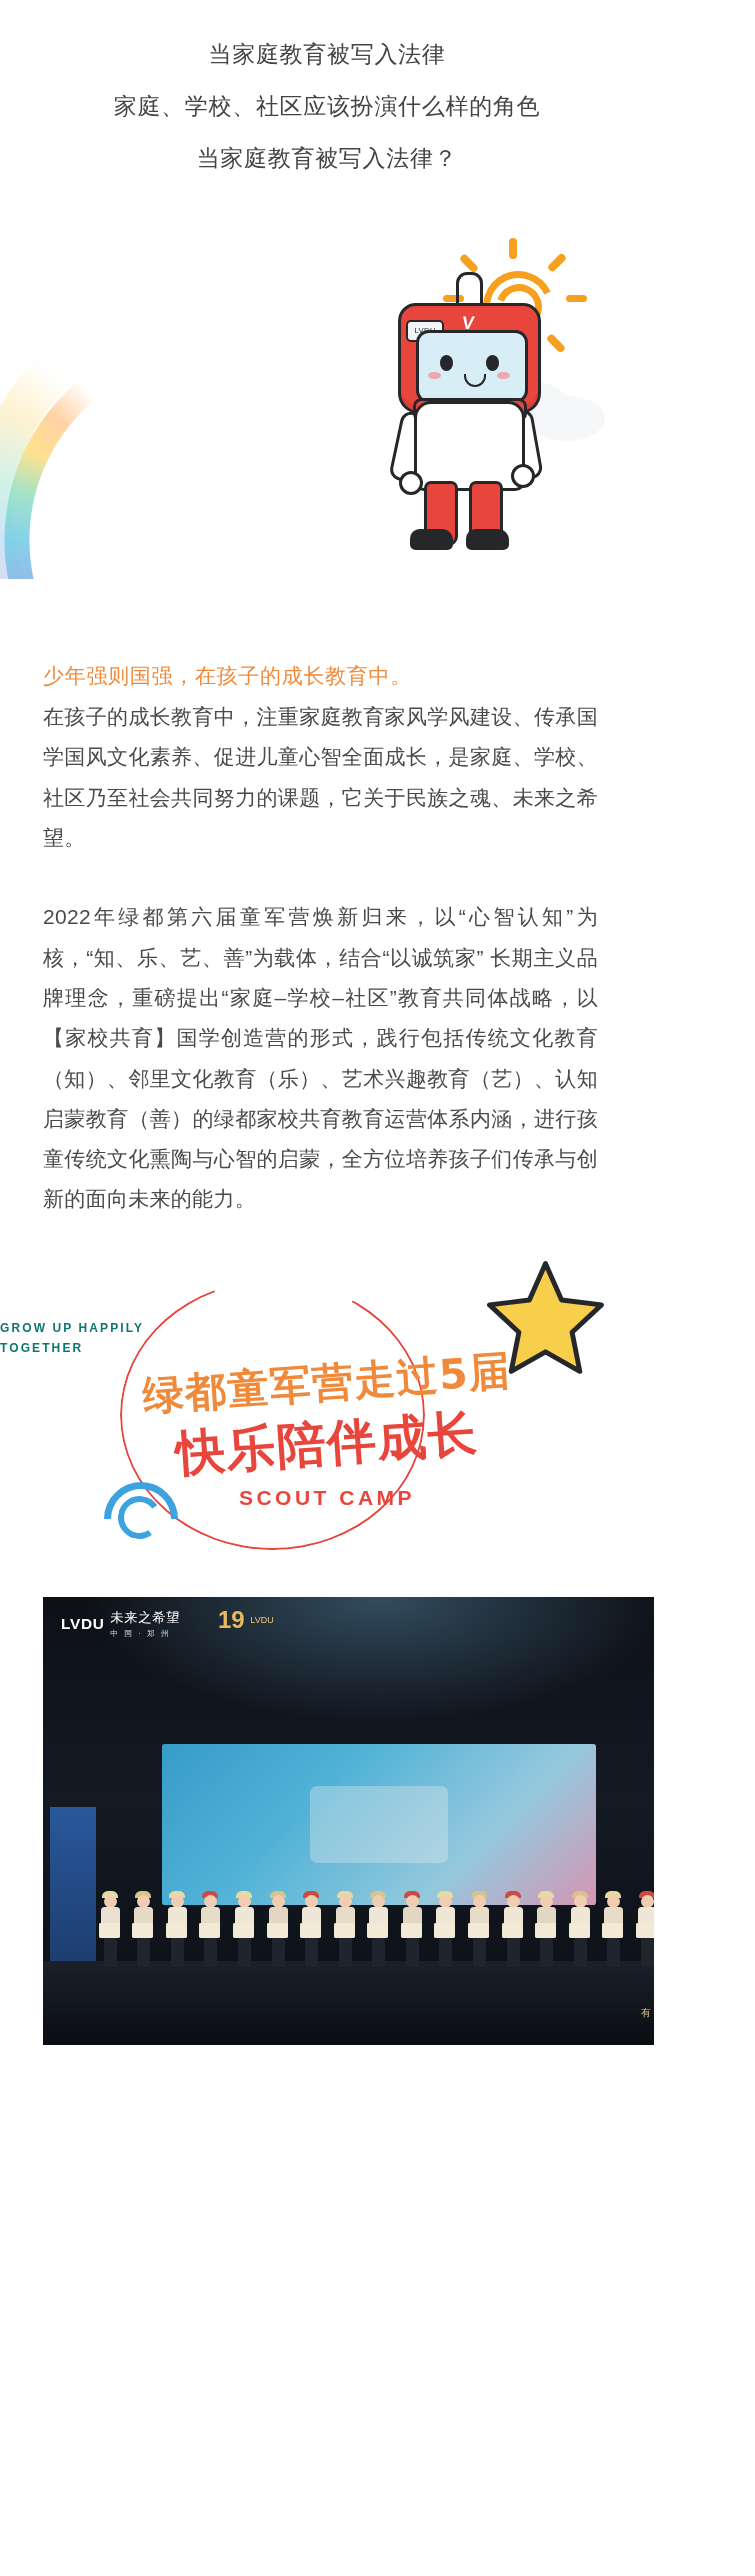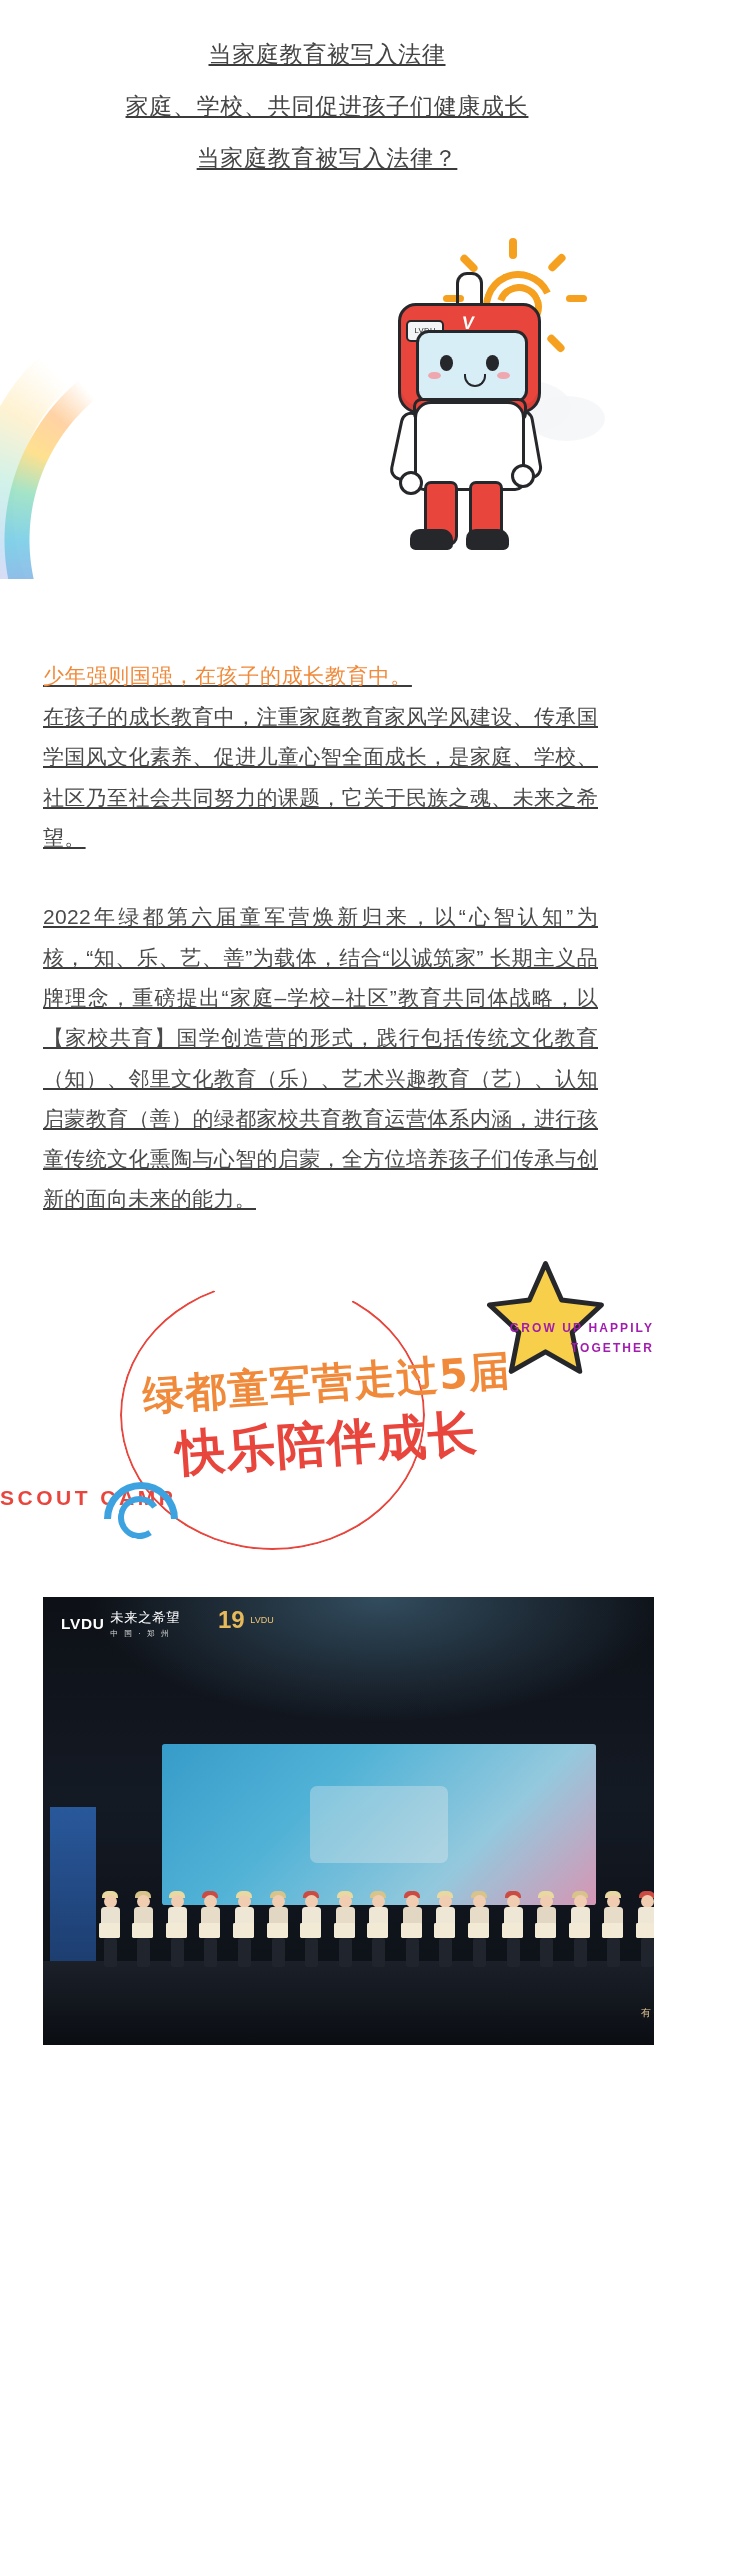--- a/index.html
+++ b/index.html
@@ -12,21 +12,20 @@
     font-family: "Liberation Sans", sans-serif;
     color: #3b3b3b;
     -webkit-font-smoothing: antialiased;
   }
   .page {
     width: 654px;
     min-height: 2576px;
     position: relative;
     background: #ffffff;
     overflow: hidden;
-    text-decoration: underline;
   }
 
   
   .headline {
     padding: 39px 0 7px 0;
     text-align: center;
   }
   .headline p {
     margin: 0 0 21px 0;
     font-size: 23px;
@@ -337,26 +336,26 @@
     top: 29px;
     width: 301px;
     height: 266px;
     border: 2.8px solid #e8453c;
     border-radius: 50%;
     -webkit-mask: conic-gradient(from 35deg, #000 0 300deg, transparent 300deg 360deg);
             mask: conic-gradient(from 35deg, #000 0 300deg, transparent 300deg 360deg);
   }
   .logo-en-top {
     position: absolute;
-    left: 0; right: 0;
+    left: 0; right: 12px;
     top: 67px;
-    text-align: right;
+    text-align: left;
     font-size: 12px;
     letter-spacing: 2.1px;
-    color: #a21caf;
+    color: #0f766e;
     line-height: 1.7;
     font-weight: bold;
   }
   .logo-cn1 {
     position: absolute;
     left: 0; right: 0;
     top: 105px;
     text-align: center;
     font-size: 41px;
     font-weight: bold;
@@ -374,21 +373,21 @@
     font-weight: bold;
     color: #e8453c;
     letter-spacing: 1.4px;
     transform: rotate(-4deg);
     font-family: "DejaVu Sans", sans-serif;
   }
   .logo-en-bottom {
     position: absolute;
     left: 0; right: 0;
     top: 235px;
-    text-align: left;
+    text-align: center;
     font-size: 21px;
     letter-spacing: 3.5px;
     color: #e8453c;
     font-weight: bold;
   }
   .star {
     position: absolute;
     right: 112px;
     top: 14px;
     width: 0;
@@ -573,21 +572,21 @@
     opacity: .95;
   }
 </style>
 </head>
 <body>
 
 <div class="page">
 
   <div class="headline">
     <p>当家庭教育被写入法律</p>
-    <p>家庭、学校、共同促进孩子们健康成长</p>
+    <p>家庭、学校、社区应该扮演什么样的角色</p>
     <p>当家庭教育被写入法律？</p>
   </div>
 
   <div class="illustration">
 
     <div class="rainbow-wrap">
       <div class="rainbow2"></div>
       <div class="rainbow"></div>
     </div>
 

